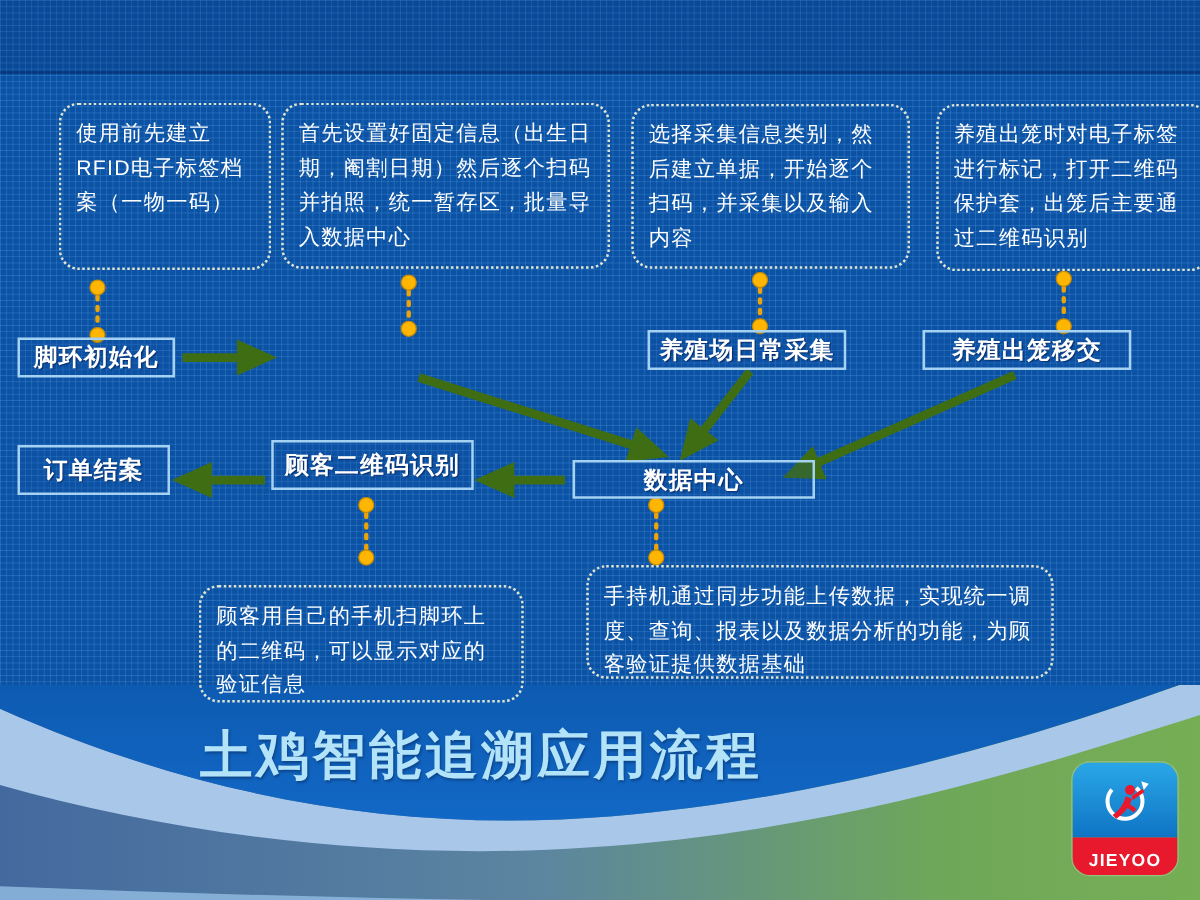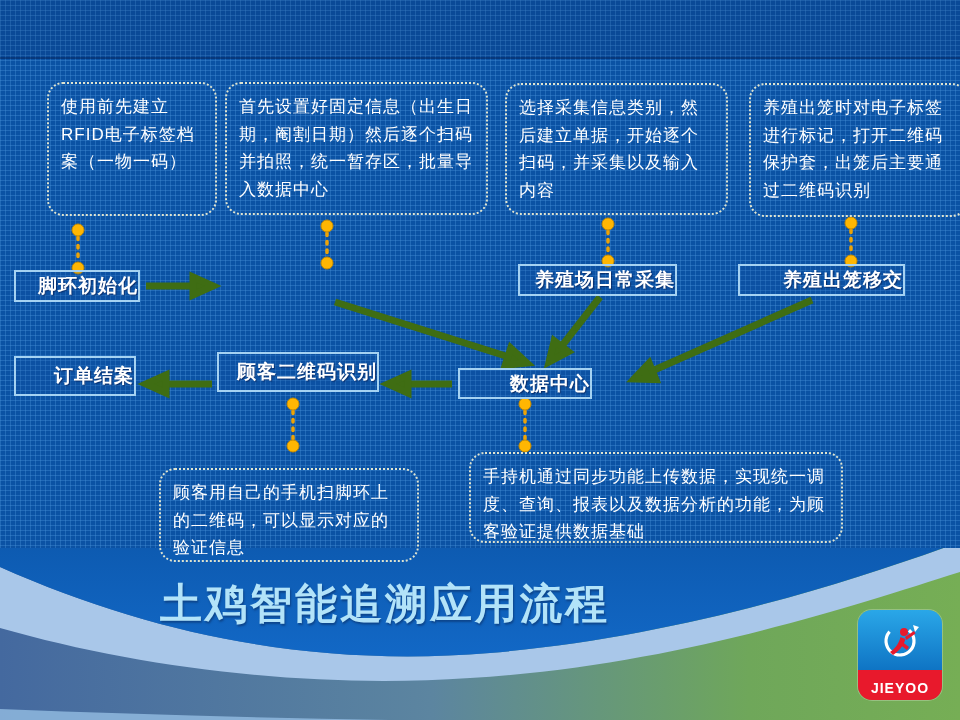--- a/index.html
+++ b/index.html
@@ -22,21 +22,21 @@
     position:absolute;box-sizing:border-box;
     border:2px dotted #dfe4d0;border-radius:16px;
     color:#ffffff;font-size:17px;line-height:1.62;letter-spacing:1px;
     padding:9px 12px;
     margin-left:37px;
   }
   .node{
     position:absolute;box-sizing:border-box;
     border:2px solid #a5d2f2;background:rgba(16,80,160,.18);
     color:#ffffff;font-weight:bold;font-size:19px;letter-spacing:1px;
-    display:flex;align-items:center;justify-content:flex-end;
+    display:flex;align-items:center;justify-content:center;
     text-shadow:1px 1px 1px rgba(0,0,40,.45);
   }
   .title{
     position:absolute;left:160px;top:576px;width:540px;
     text-align:left;font-size:42px;font-weight:bold;letter-spacing:3px;
     color:#b2e3f9;text-shadow:1px 2px 2px rgba(10,40,90,.5);
   }
   .logo{
     position:absolute;left:858px;top:610px;width:84px;height:90px;
     border-radius:14px;overflow:hidden;box-shadow:0 0 0 1px rgba(255,255,255,.25);
@@ -143,21 +143,21 @@
   </div>
   <div class="node" style="left:518px;top:264px;width:159px;height:32px">
     <span>养殖场日常采集</span>
   </div>
   <div class="node" style="left:14px;top:356px;width:122px;height:40px">
     <span>订单结案</span>
   </div>
   <div class="node" style="left:217px;top:352px;width:162px;height:40px">
     <span>顾客二维码识别</span>
   </div>
-  <div class="node" style="left:458px;top:368px;width:134px;height:31px">
+  <div class="node" style="left:458px;top:368px;width:194px;height:31px">
     <span>数据中心</span>
   </div>
 
   <div class="title">土鸡智能追溯应用流程</div>
 
   <div class="logo">
     <div class="logo-top">
       <svg width="46" height="46" viewBox="0 0 46 46">
         <circle cx="23" cy="24" r="14" fill="none" stroke="#ffffff" stroke-width="3.2" stroke-dasharray="66 22" transform="rotate(-50 23 24)"></circle>
         <polygon points="36,8 42,10 38,15" fill="#ffffff"></polygon>

